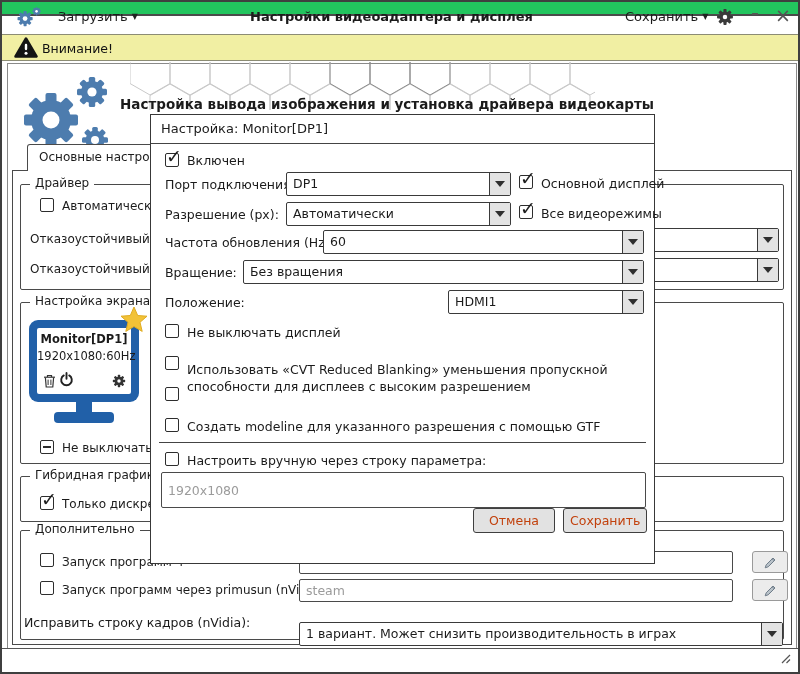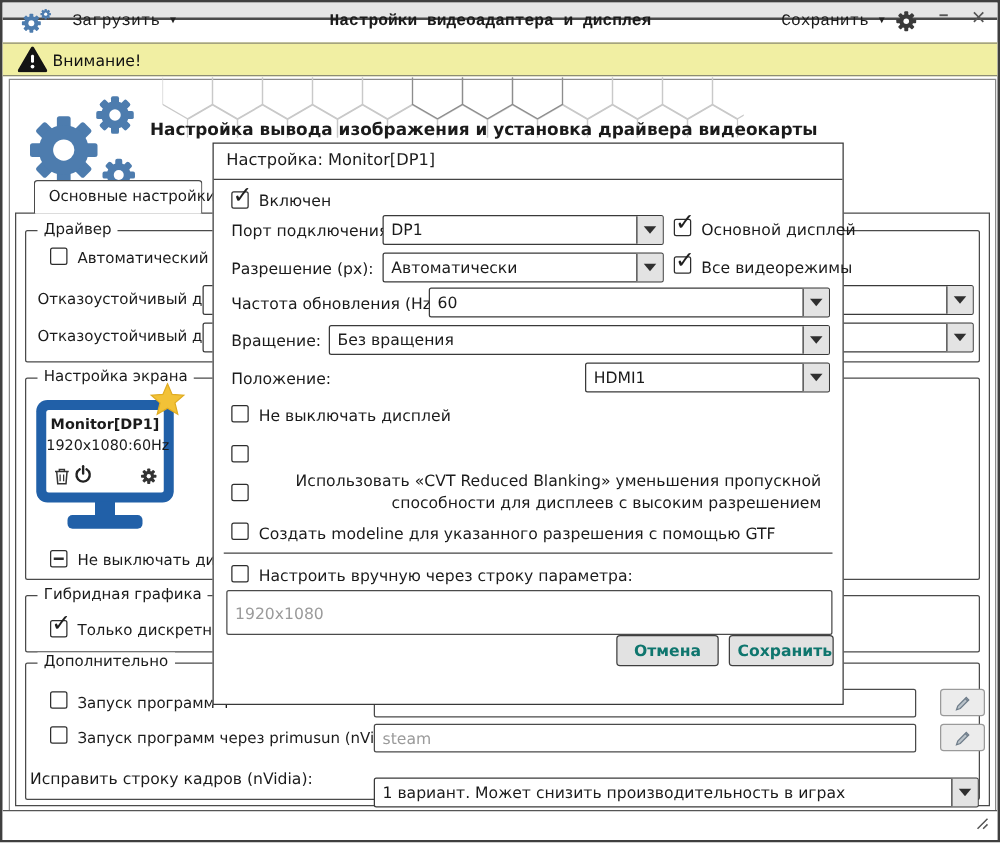--- a/index.html
+++ b/index.html
@@ -4,21 +4,21 @@
 <style>
   html,body{margin:0;padding:0;background:#fff;}
   *{box-sizing:border-box;}
   body{font-family:"DejaVu Sans","Liberation Sans",sans-serif;color:#1b1b1b;}
   .window{position:relative;width:800px;height:674px;background:#fff;border:2px solid #3f3f3f;overflow:hidden;}
   .abs{position:absolute;}
   .lbl{position:absolute;font-size:12.5px;white-space:nowrap;color:#1b1b1b;}
   .lbl-sm{position:absolute;font-size:12px;white-space:nowrap;color:#1b1b1b;}
 
   
-  .titlebar{position:absolute;left:0;top:0;width:100%;height:14px;background:#e5e5e5;border-bottom:2px solid #4a4a4a;font-family:Liberation Mono, monospace;}
+  .titlebar{position:absolute;left:0;top:0;width:100%;height:14px;background:#22c55e;border-bottom:2px solid #4a4a4a;}
   .tb-item{position:absolute;top:7px;font-size:13px;white-space:nowrap;cursor:default;}
   .tb-title{position:absolute;top:7px;left:50%;transform:translateX(-53%);font-size:13px;font-weight:600;white-space:nowrap;}
   .caret{font-size:8px;vertical-align:2px;color:#222;}
   .winbtn{position:absolute;top:2px;width:22px;height:24px;text-align:center;color:#555;cursor:pointer;}
 
   
   .warnbar{position:absolute;left:0;top:32px;width:100%;height:27px;background:#f1efa3;border-top:1px solid #8c8c74;border-bottom:1px solid #8c8c74;}
   .warn-text{position:absolute;left:40px;top:6px;font-size:12.5px;color:#111;}
 
   
@@ -36,25 +36,25 @@
   
   .checkbox{position:absolute;width:14px;height:14px;border:1.6px solid #2d2d2d;border-radius:2px;background:#fff;cursor:pointer;}
   .checkbox.checked::after{content:"✓";position:absolute;left:0px;top:-9px;font-size:19px;font-weight:700;color:#1f1f1f;font-family:"DejaVu Sans",sans-serif;}
   .checkbox.indet::after{content:"";position:absolute;left:2px;right:2px;top:50%;margin-top:-1px;height:2px;background:#2d2d2d;}
   .dropdown{position:absolute;display:flex;background:#fff;border:1px solid #3a3a3a;border-radius:2px;height:24px;cursor:pointer;}
   .dd-value{flex:1;font-size:12.5px;line-height:22px;padding-left:6px;overflow:hidden;white-space:nowrap;}
   .dd-btn{width:21px;background:#e3e3e3;border-left:1px solid #3a3a3a;display:flex;align-items:center;justify-content:center;}
   .dd-arrow{width:0;height:0;border-left:5px solid transparent;border-right:5px solid transparent;border-top:6px solid #2f2f2f;}
   .tinput{position:absolute;border:1px solid #4a4a4a;border-radius:2px;font-size:12.5px;padding:0 6px;font-family:inherit;color:#222;background:#fff;outline:none;}
   .tinput::placeholder{color:#9b9b9b;}
-  .btn{position:absolute;background:#e2e2e2;border:1.5px solid #3f3f3f;border-radius:3px;font-size:12.5px;font-family:inherit;cursor:pointer;color:#0f766e;font-weight:bold;}
+  .btn{position:absolute;background:#e2e2e2;border:1.5px solid #3f3f3f;border-radius:3px;font-size:12.5px;font-family:inherit;cursor:pointer;color:#c2410c;}
   .iconbtn{position:absolute;width:36px;height:22px;background:#ececec;border:1px solid #9a9a9a;border-radius:3px;display:flex;align-items:center;justify-content:center;cursor:pointer;}
 
   
-  .dialog{position:absolute;left:148px;top:112px;width:505px;height:450px;background:#fff;border:1.5px solid #383838;z-index:50;margin-left:20px;}
+  .dialog{position:absolute;left:148px;top:112px;width:505px;height:450px;background:#fff;border:1.5px solid #383838;z-index:50;}
   .dlg-title{position:absolute;left:10px;top:6px;font-size:13px;white-space:nowrap;}
   .dlg-sep{position:absolute;left:0;right:0;top:28px;border-top:1px solid #444;}
   .dlg-sep2{position:absolute;left:8px;right:8px;top:327px;border-top:1px solid #444;}
   .cb-lbl{position:absolute;font-size:12.5px;white-space:nowrap;}
   .cb-lbl-wrap{position:absolute;font-size:12.5px;line-height:1.32;}
 
   
   .monitor-frame{position:absolute;left:27px;top:318px;width:110px;height:82px;background:#2160a8;border-radius:9px;cursor:pointer;}
   .monitor-screen{position:absolute;left:8px;top:8px;width:94px;height:66px;background:#fff;border-radius:2px;}
   .mon-name{position:absolute;left:0;top:4px;width:100%;text-align:center;font-size:11.5px;font-weight:700;white-space:nowrap;}
@@ -358,21 +358,21 @@
           <span class="dd-arrow"></span>
         </span>
     </div>
 
     <span class="checkbox" style="left:14px;top:209px;"></span>
     <span class="cb-lbl" style="left:36px;top:210px;">Не выключать дисплей</span>
 
     <span class="checkbox" style="left:14px;top:241px;"></span>
 
     <span class="checkbox" style="left:14px;top:272px;"></span>
-    <span class="cb-lbl-wrap" style="left:36px;top:262px;width:450px;text-align:right;">Использовать «CVT Reduced Blanking» уменьшения пропускной способности для дисплеев с высоким разрешением</span>
+    <span class="cb-lbl-wrap" style="left:36px;top:247px;width:450px;">Использовать «CVT Reduced Blanking» уменьшения пропускной способности для дисплеев с высоким разрешением</span>
 
     <span class="checkbox" style="left:14px;top:303px;"></span>
     <span class="cb-lbl" style="left:36px;top:304px;">Создать modeline для указанного разрешения с помощью GTF</span>
 
     <div class="dlg-sep2"></div>
 
     <span class="checkbox" style="left:14px;top:337px;"></span>
     <span class="cb-lbl" style="left:36px;top:338px;">Настроить вручную через строку параметра:</span>
     <input class="tinput" style="left: 10px; top: 357px; width: 485px; height: 36px;" placeholder="1920x1080">
 

